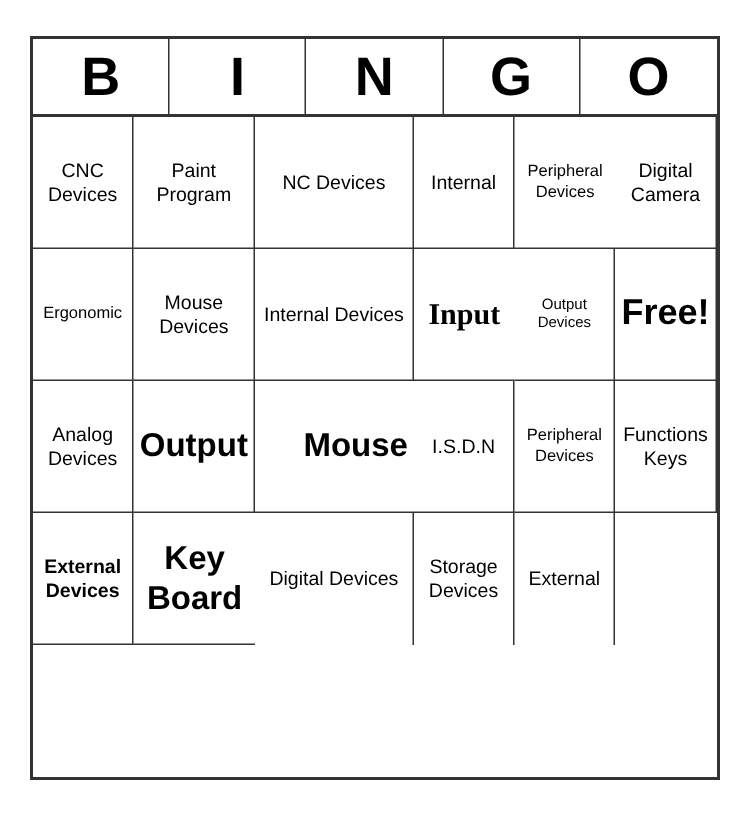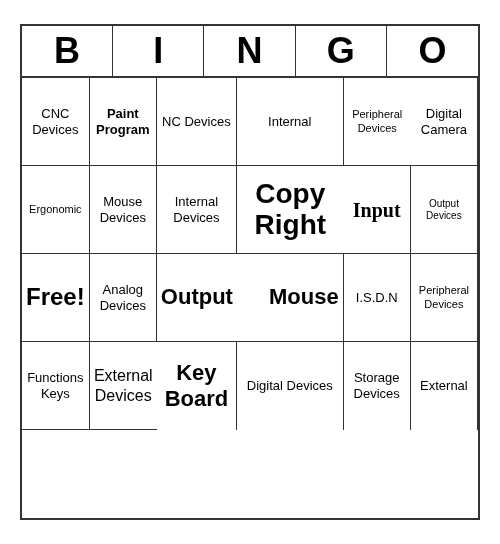--- a/index.html
+++ b/index.html
@@ -60,37 +60,36 @@
 <div class="bingo-card">
   <div class="bingo-header">
   <div class="bingo-header-cell">B</div>
       <div class="bingo-header-cell">I</div>
       <div class="bingo-header-cell">N</div>
       <div class="bingo-header-cell">G</div>
       <div class="bingo-header-cell">O</div>
     </div>
   <div class="bingo-grid">
   <div class="bingo-cell" style="font-size: 13px; font-weight: normal; line-height: 1.2;">CNC Devices</div>
-      <div class="bingo-cell" style="font-size: 13px; font-weight: bold; line-height: 1.2;">Paint Program</div>
+      <div class="bingo-cell" style="font-size: 13px; font-weight: normal; line-height: 1.2;">Paint Program</div>
       <div class="bingo-cell" style="font-size: 13px; font-weight: normal; line-height: 1.2;">NC Devices</div>
       <div class="bingo-cell" style="font-size: 13px; font-weight: normal; line-height: 1.2;">Internal</div>
       <div class="bingo-cell" style="font-size: 11px; font-weight: normal; line-height: 1.2;">Peripheral Devices</div>
       <div class="bingo-cell" style="font-size: 13px; font-weight: normal; line-height: 1.2;">Digital Camera</div>
       <div class="bingo-cell" style="font-size: 11px; font-weight: normal; line-height: 1.2;">Ergonomic</div>
       <div class="bingo-cell" style="font-size: 13px; font-weight: normal; line-height: 1.2;">Mouse Devices</div>
       <div class="bingo-cell" style="font-size: 13px; font-weight: normal; line-height: 1.2;">Internal Devices</div>
-      <div class="bingo-cell" style="font-size: 28px; font-weight: bold; line-height: 1.1;">Copy<br>Right</div>
       <div class="bingo-cell" style="font-size: 20px; font-weight: bold; line-height: 1.1; font-family: Liberation Serif, serif;">Input</div>
       <div class="bingo-cell" style="font-size: 10px; font-weight: normal; line-height: 1.2;">Output Devices</div>
       <div class="bingo-cell" style="font-size: 24px; font-weight: bold; line-height: 1.2;">Free!</div>
       <div class="bingo-cell" style="font-size: 13px; font-weight: normal; line-height: 1.2;">Analog Devices</div>
       <div class="bingo-cell" style="font-size: 22px; font-weight: bold; line-height: 1.2;">Output</div>
       <div class="bingo-cell" style="font-size: 22px; font-weight: bold; line-height: 1.2; padding-left: 32px;">Mouse</div>
       <div class="bingo-cell" style="font-size: 13px; font-weight: normal; line-height: 1.2;">I.S.D.N</div>
       <div class="bingo-cell" style="font-size: 11px; font-weight: normal; line-height: 1.2;">Peripheral Devices</div>
       <div class="bingo-cell" style="font-size: 13px; font-weight: normal; line-height: 1.2;">Functions Keys</div>
-      <div class="bingo-cell" style="font-size: 16px; font-weight: normal; line-height: 1.2;">External Devices</div>
+      <div class="bingo-cell" style="font-size: 13px; font-weight: bold; line-height: 1.2;">External Devices</div>
       <div class="bingo-cell" style="font-size: 22px; font-weight: bold; line-height: 1.2;">Key<br>Board</div>
       <div class="bingo-cell" style="font-size: 13px; font-weight: normal; line-height: 1.2;">Digital Devices</div>
       <div class="bingo-cell" style="font-size: 13px; font-weight: normal; line-height: 1.2;">Storage Devices</div>
       <div class="bingo-cell" style="font-size: 13px; font-weight: normal; line-height: 1.2;">External</div>
     </div>
 </div>
 
 </body></html>

